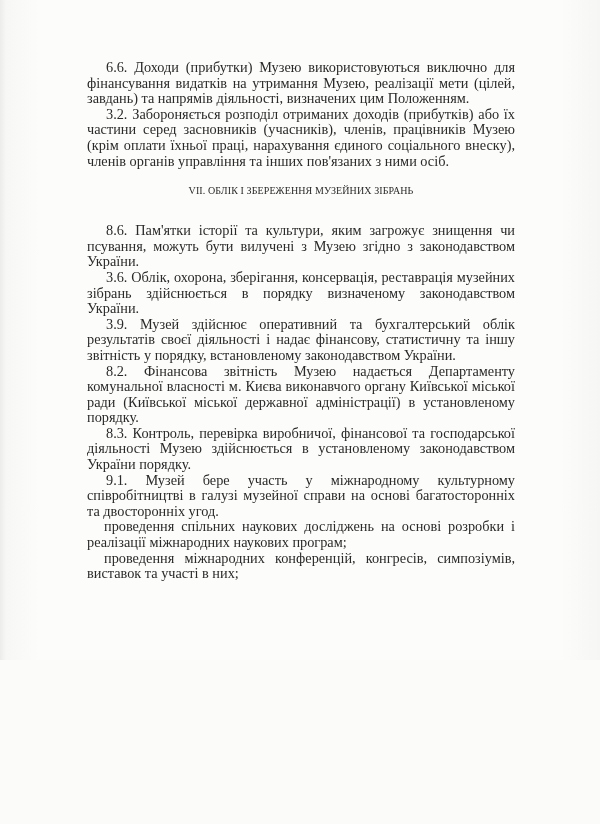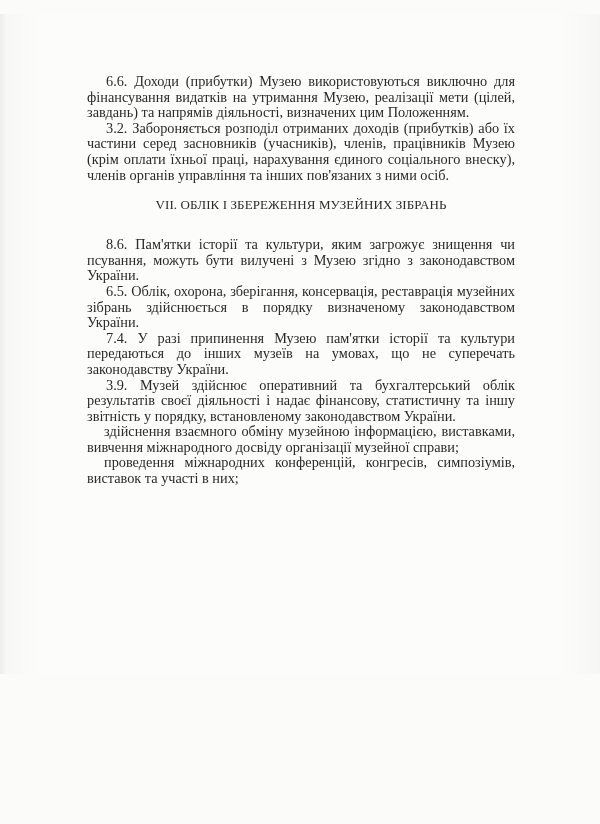--- a/index.html
+++ b/index.html
@@ -4,57 +4,59 @@
 <style>
   html, body { margin: 0; padding: 0; }
   body {
     width: 600px; height: 824px; overflow: hidden;
     background: #fbfbf9;
     font-family: "Liberation Serif", "DejaVu Serif", serif;
     color: #2a2a2a;
     position: relative;
   }
   .page {
-    position: absolute; left: 0; top: 14px; width: 600px; height: 660px;
+    position: absolute; left: 0; top: 0; width: 600px; height: 660px;
     background: linear-gradient(90deg, #ececea 0px, #f7f7f5 6px, #fcfcfa 40px, #fcfcfa 560px, #f6f6f4 600px);
   }
   .content {
     position: absolute; left: 87px; top: 60px; width: 428px;
     font-size: 14.3px; line-height: 15.6px;
   }
   p { margin: 0; text-align: justify; text-indent: 19px; }
   p.sub { text-indent: 17px; }
   h2 {
     margin: 14px 0 22px 0; font-weight: normal; text-align: center;
-    font-size: 13px; line-height: 16px; letter-spacing: 0.1px;
+    font-size: 10px; line-height: 16px; letter-spacing: 0.1px;
   }
   .sec7 h2 { margin-top: 14px; margin-bottom: 24px; }
 </style>
 </head>
 <body>
 
 <div class="page">
   <div class="content">
 
     <div>
       <p>6.6. Доходи (прибутки) Музею використовуються виключно для фінансування видатків на утримання Музею, реалізації мети (цілей, завдань) та напрямів діяльності, визначених цим Положенням.</p>
       <p>3.2. Забороняється розподіл отриманих доходів (прибутків) або їх частини серед засновників (учасників), членів, працівників Музею (крім оплати їхньої праці, нарахування єдиного соціального внеску), членів органів управління та інших пов'язаних з ними осіб.</p>
     </div>
 
     <div class="sec7">
       <h2>VII. ОБЛІК І ЗБЕРЕЖЕННЯ МУЗЕЙНИХ ЗІБРАНЬ</h2>
       <p>8.6. Пам'ятки історії та культури, яким загрожує знищення чи псування, можуть бути вилучені з Музею згідно з законодавством України.</p>
-      <p>6.5. Облік, охорона, зберігання, консервація, реставрація музейних зібрань здійснюється в порядку визначеному законодавством України.</p>
-      <p>7.4. У разі припинення Музею пам'ятки історії та культури передаються до інших музеїв на умовах, що не суперечать законодавству України.</p>
+      <p>3.6. Облік, охорона, зберігання, консервація, реставрація музейних зібрань здійснюється в порядку визначеному законодавством України.</p>
     </div>
 
     <div>
       <p>3.9. Музей здійснює оперативний та бухгалтерський облік результатів своєї діяльності і надає фінансову, статистичну та іншу звітність у порядку, встановленому законодавством України.</p>
+      <p>8.2. Фінансова звітність Музею надається Департаменту комунальної власності м. Києва виконавчого органу Київської міської ради (Київської міської державної адміністрації) в установленому порядку.</p>
+      <p>8.3. Контроль, перевірка виробничої, фінансової та господарської діяльності Музею здійснюється в установленому законодавством України порядку.</p>
     </div>
 
     <div>
-      <p class="sub">здійснення взаємного обміну музейною інформацією, виставками, вивчення міжнародного досвіду організації музейної справи;</p>
+      <p>9.1. Музей бере участь у міжнародному культурному співробітництві в галузі музейної справи на основі багатосторонніх та двосторонніх угод.</p>
+      <p class="sub">проведення спільних наукових досліджень на основі розробки і реалізації міжнародних наукових програм;</p>
       <p class="sub">проведення міжнародних конференцій, конгресів, симпозіумів, виставок та участі в них;</p>
 
     </div>
 
   </div>
 </div>
 
 </body></html>

